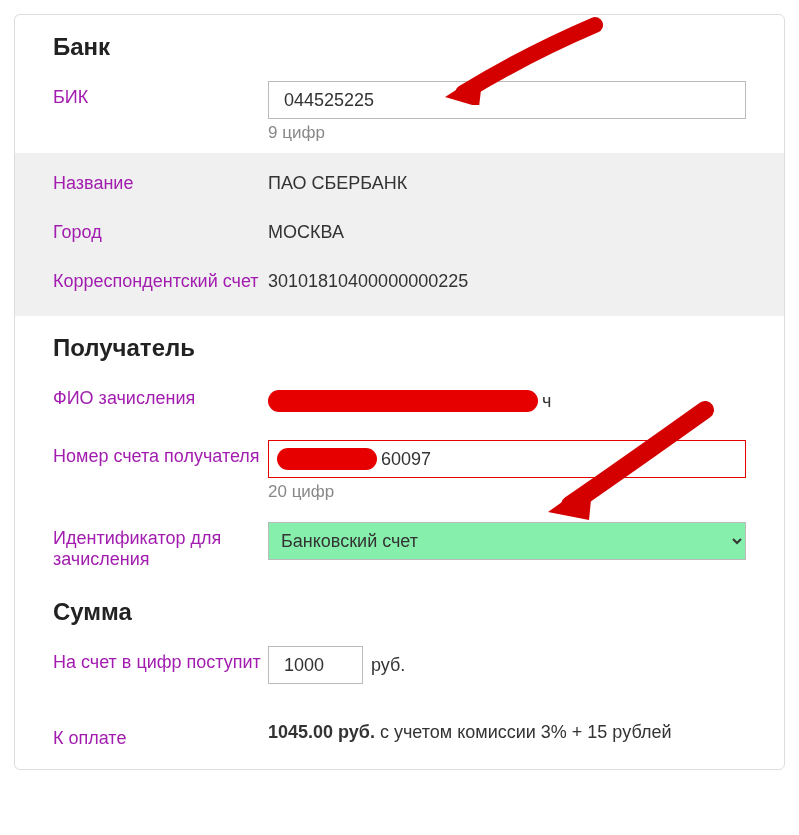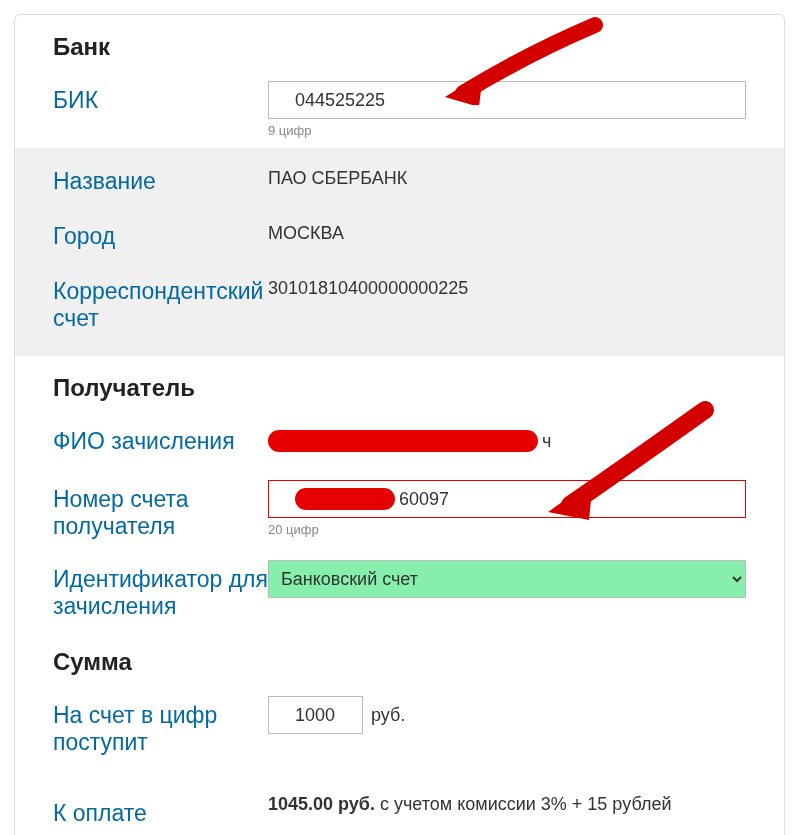--- a/index.html
+++ b/index.html
@@ -24,38 +24,38 @@
     padding: 18px 38px 10px 38px;
   }
   .row {
     display: flex;
     align-items: flex-start;
     padding: 10px 38px;
   }
   .label-col {
     width: 215px;
     flex-shrink: 0;
-    font-size: 23px;
-    color: #0369a1;
+    font-size: 18px;
+    color: #a21caf;
     padding-top: 6px;
   }
   .value-col {
     flex: 1;
     font-size: 18px;
     color: #333;
   }
   .hint {
-    font-size: 13px;
+    font-size: 17px;
     color: #888;
     margin-top: 4px;
   }
   input[type="text"] {
     width: 100%;
     height: 38px;
-    padding: 6px 26px;
+    padding: 6px 15px;
     font-size: 18px;
     border: 1px solid #bbb;
     background: #fff;
     color: #333;
   }
   input.narrow {
     width: 95px;
   }
   select {
     width: 100%;
@@ -70,21 +70,21 @@
     background: #f0f0f0;
     padding: 6px 0 10px 0;
   }
   .auto-block .row { padding-top: 14px; padding-bottom: 14px; }
   .auto-block .label-col { padding-top: 0; }
   .auto-block .value-col { padding-top: 0; }
   .redact-input {
     width: 100%;
     height: 38px;
     border: 1px solid #e60000;
-    padding: 6px 26px;
+    padding: 6px 8px;
     font-size: 18px;
     display: flex;
     align-items: center;
     background: #fff;
   }
   .redact-bar {
     display: inline-block;
     height: 22px;
     background: #e60000;
     border-radius: 11px;

